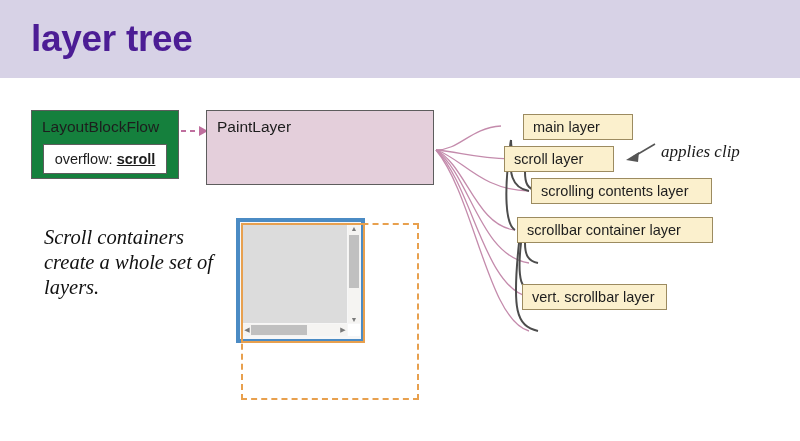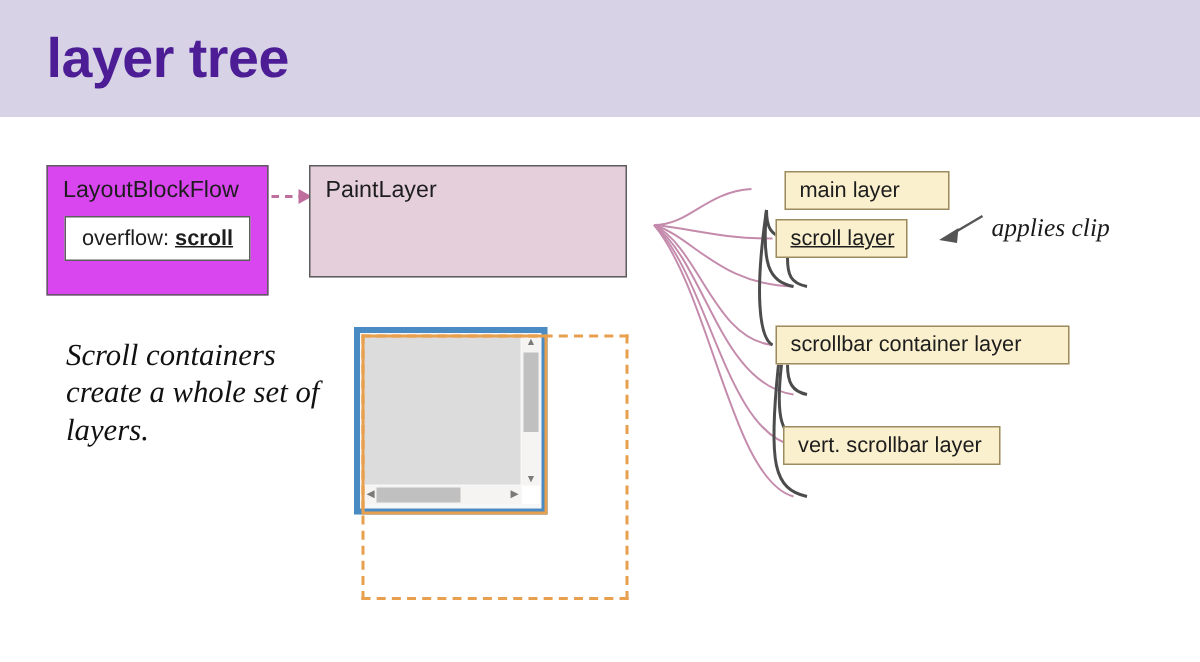--- a/index.html
+++ b/index.html
@@ -54,27 +54,27 @@
   
   .node-box {
     position: absolute;
     box-sizing: border-box;
     border: 1.5px solid #5d5d5d;
   }
   #layoutblockflow-box {
     left: 31px;
     top: 110px;
     width: 148px;
-    height: 87px;
-    background: #d946ef;
+    height: 69px;
+    background: #15803d;
   }
   #paintlayer-box {
     left: 206px;
     top: 110px;
-    width: 212px;
+    width: 228px;
     height: 75px;
     background: #e4cfdb;
   }
   .node-title {
     position: absolute;
     left: 10px;
     top: 7px;
     font-size: 15.5px;
     color: #1d1d1d;
     white-space: nowrap;
@@ -113,21 +113,21 @@
     border: 1.5px solid #9c8b60;
     display: flex;
     align-items: center;
     font-size: 14.5px;
     color: #1d1d1d;
     padding-left: 9px;
     white-space: nowrap;
     height: 26px;
   }
   #layer-main            { left: 503px; top: 114px; width: 110px; margin-left: 20px; }
-  #layer-scroll          { left: 517px; top: 146px; width: 88px; text-decoration: underline; }
+  #layer-scroll          { left: 504px; top: 146px; width: 110px; }
   #layer-scrolling-cont  { left: 531px; top: 178px; width: 181px; }
   #layer-scrollbar-cont  { left: 517px; top: 217px; width: 196px; }
   #layer-horz-scrollbar  { left: 531px; top: 250px; width: 163px; }
   #layer-vert-scrollbar  { left: 522px; top: 284px; width: 145px; }
   #layer-scroll-corner   { left: 531px; top: 318px; width: 163px; }
 
   
   #applies-clip-label {
     position: absolute;
     left: 661px;
@@ -298,20 +298,21 @@
       <span>overflow:</span>&nbsp;<b>scroll</b>
     </div>
   </div>
 
   <div class="node-box" id="paintlayer-box">
     <div class="node-title">PaintLayer</div>
   </div>
 
   <div class="layer-box" id="layer-main">main layer</div>
   <div class="layer-box" id="layer-scroll">scroll layer</div>
+  <div class="layer-box" id="layer-scrolling-cont">scrolling contents layer</div>
   <div class="layer-box" id="layer-scrollbar-cont">scrollbar container layer</div>
   <div class="layer-box" id="layer-vert-scrollbar">vert. scrollbar layer</div>
 
   <div id="scroll-note">Scroll containers create a whole set of layers.</div>
   <div id="applies-clip-label">applies clip</div>
 
   <div id="scroll-illustration">
     <div id="scroll-frame"></div>
     <div id="scroll-content"></div>
 

